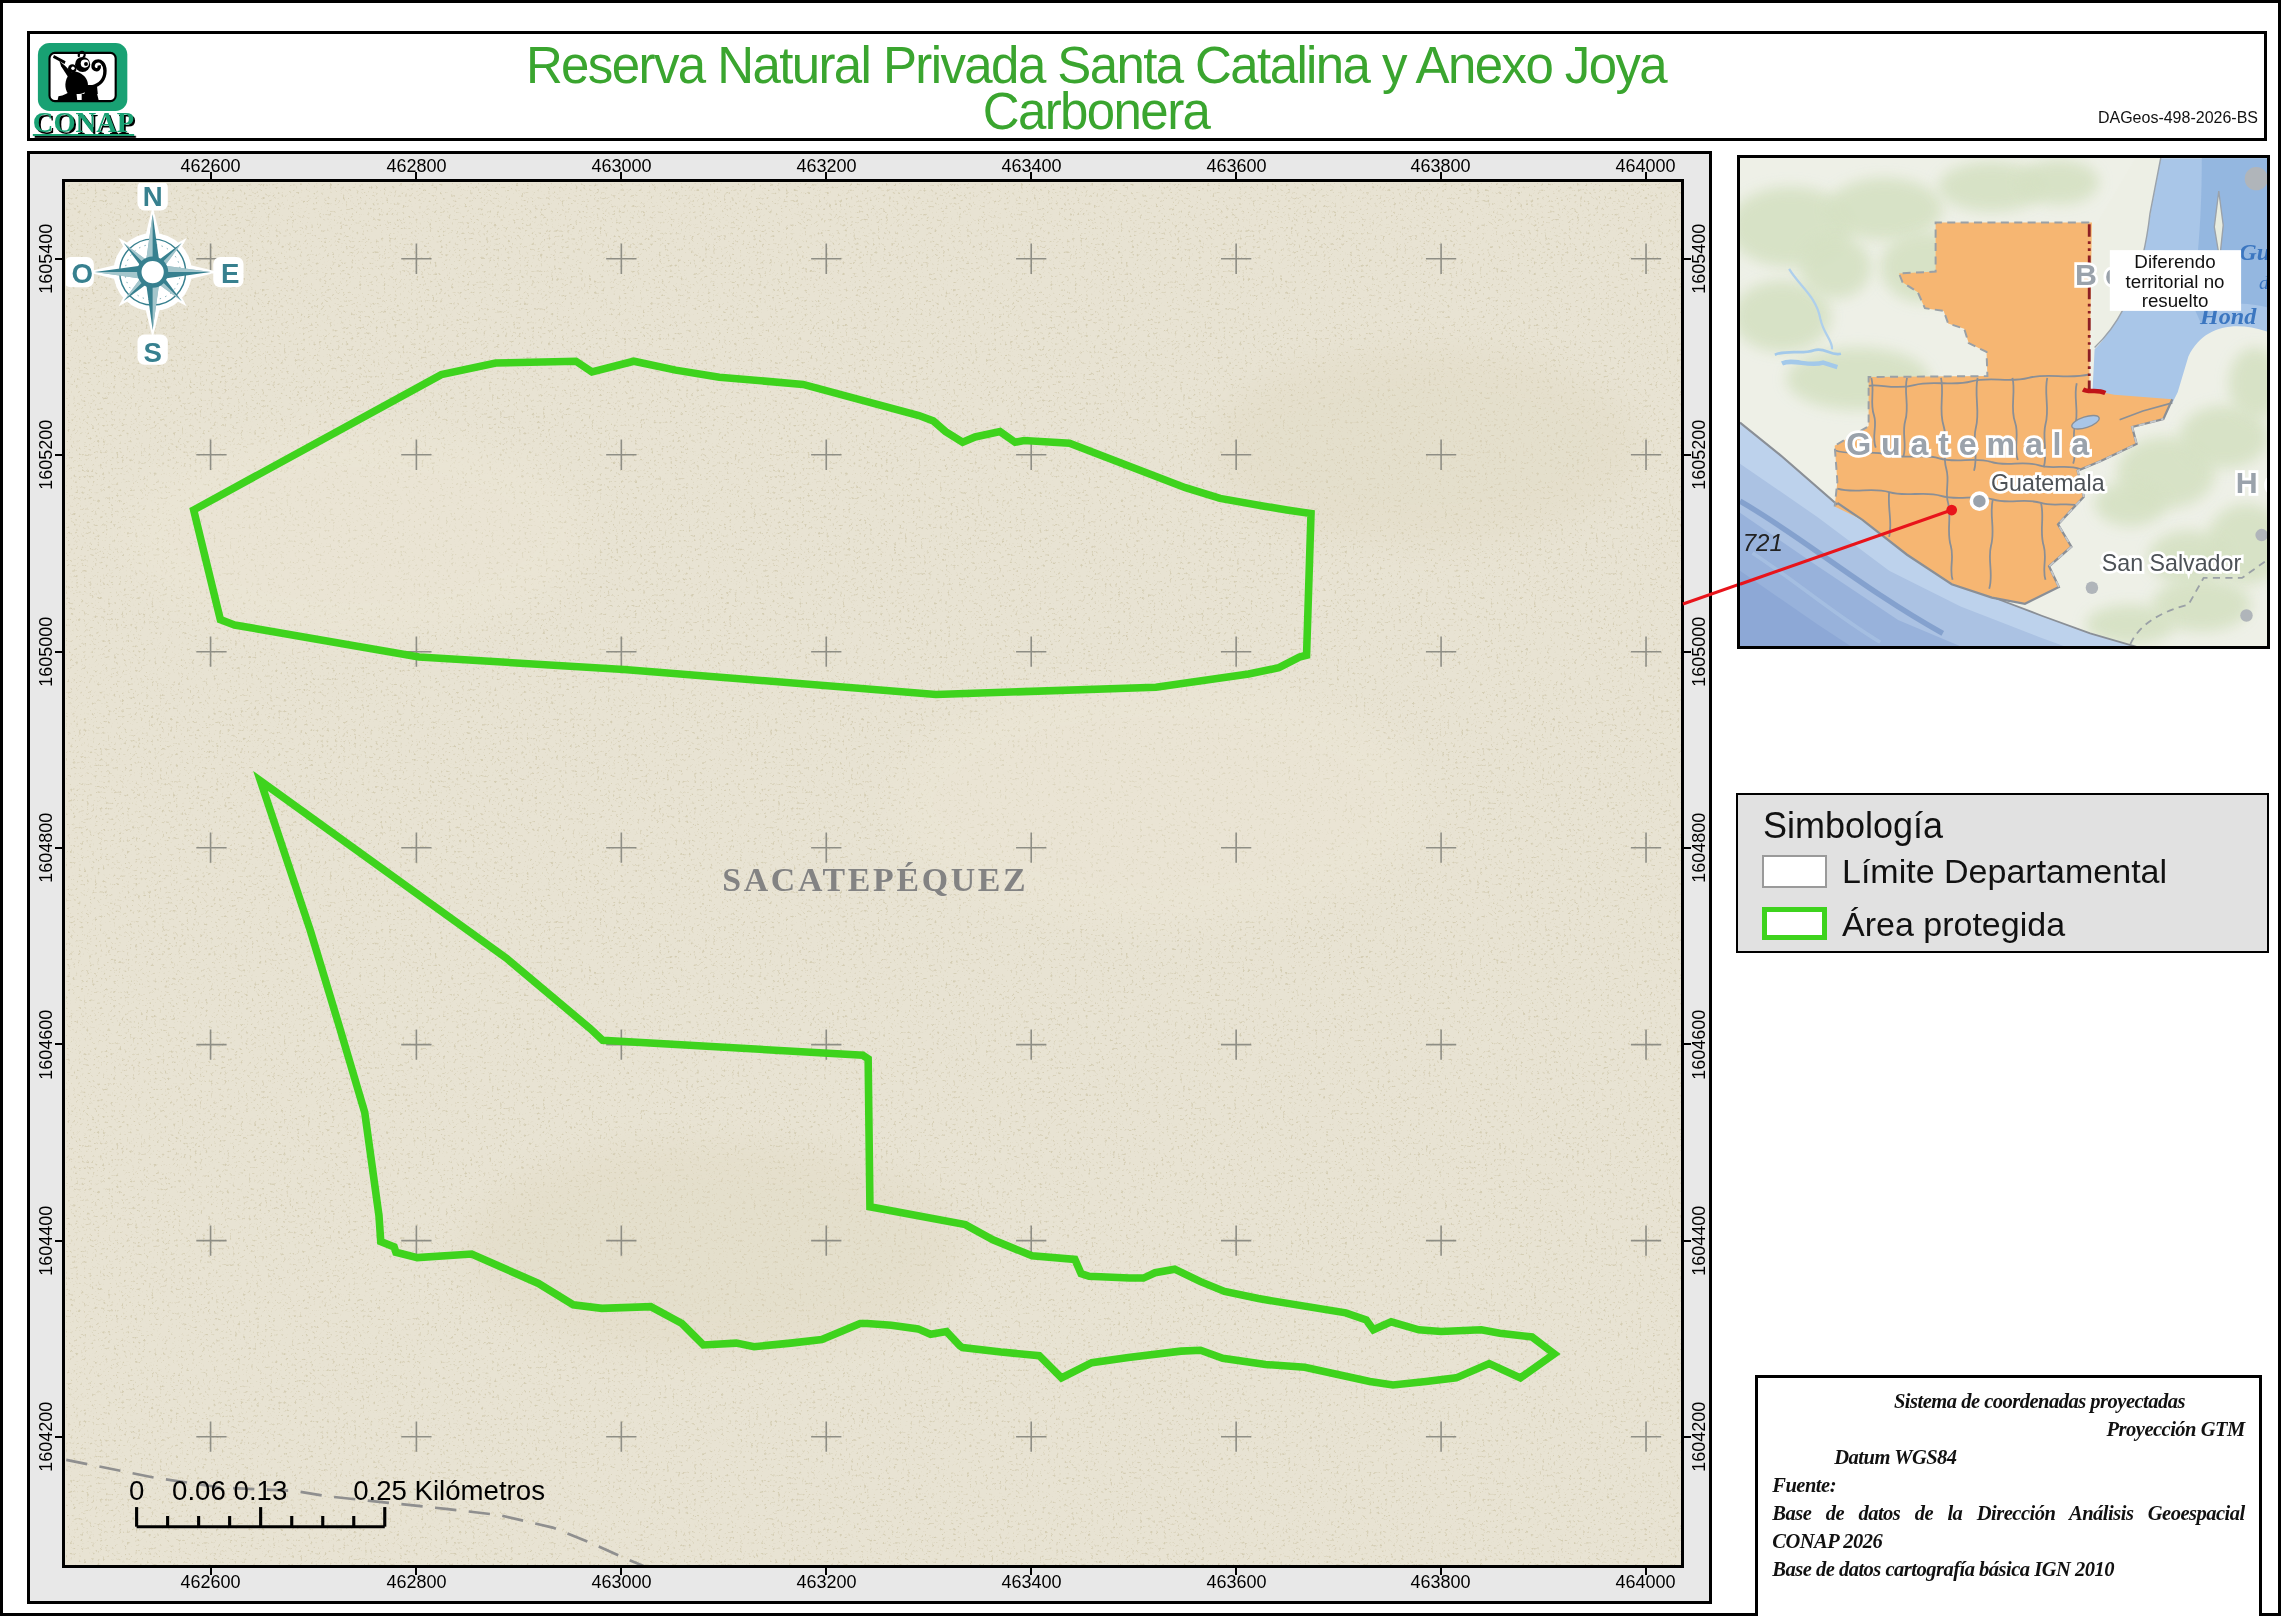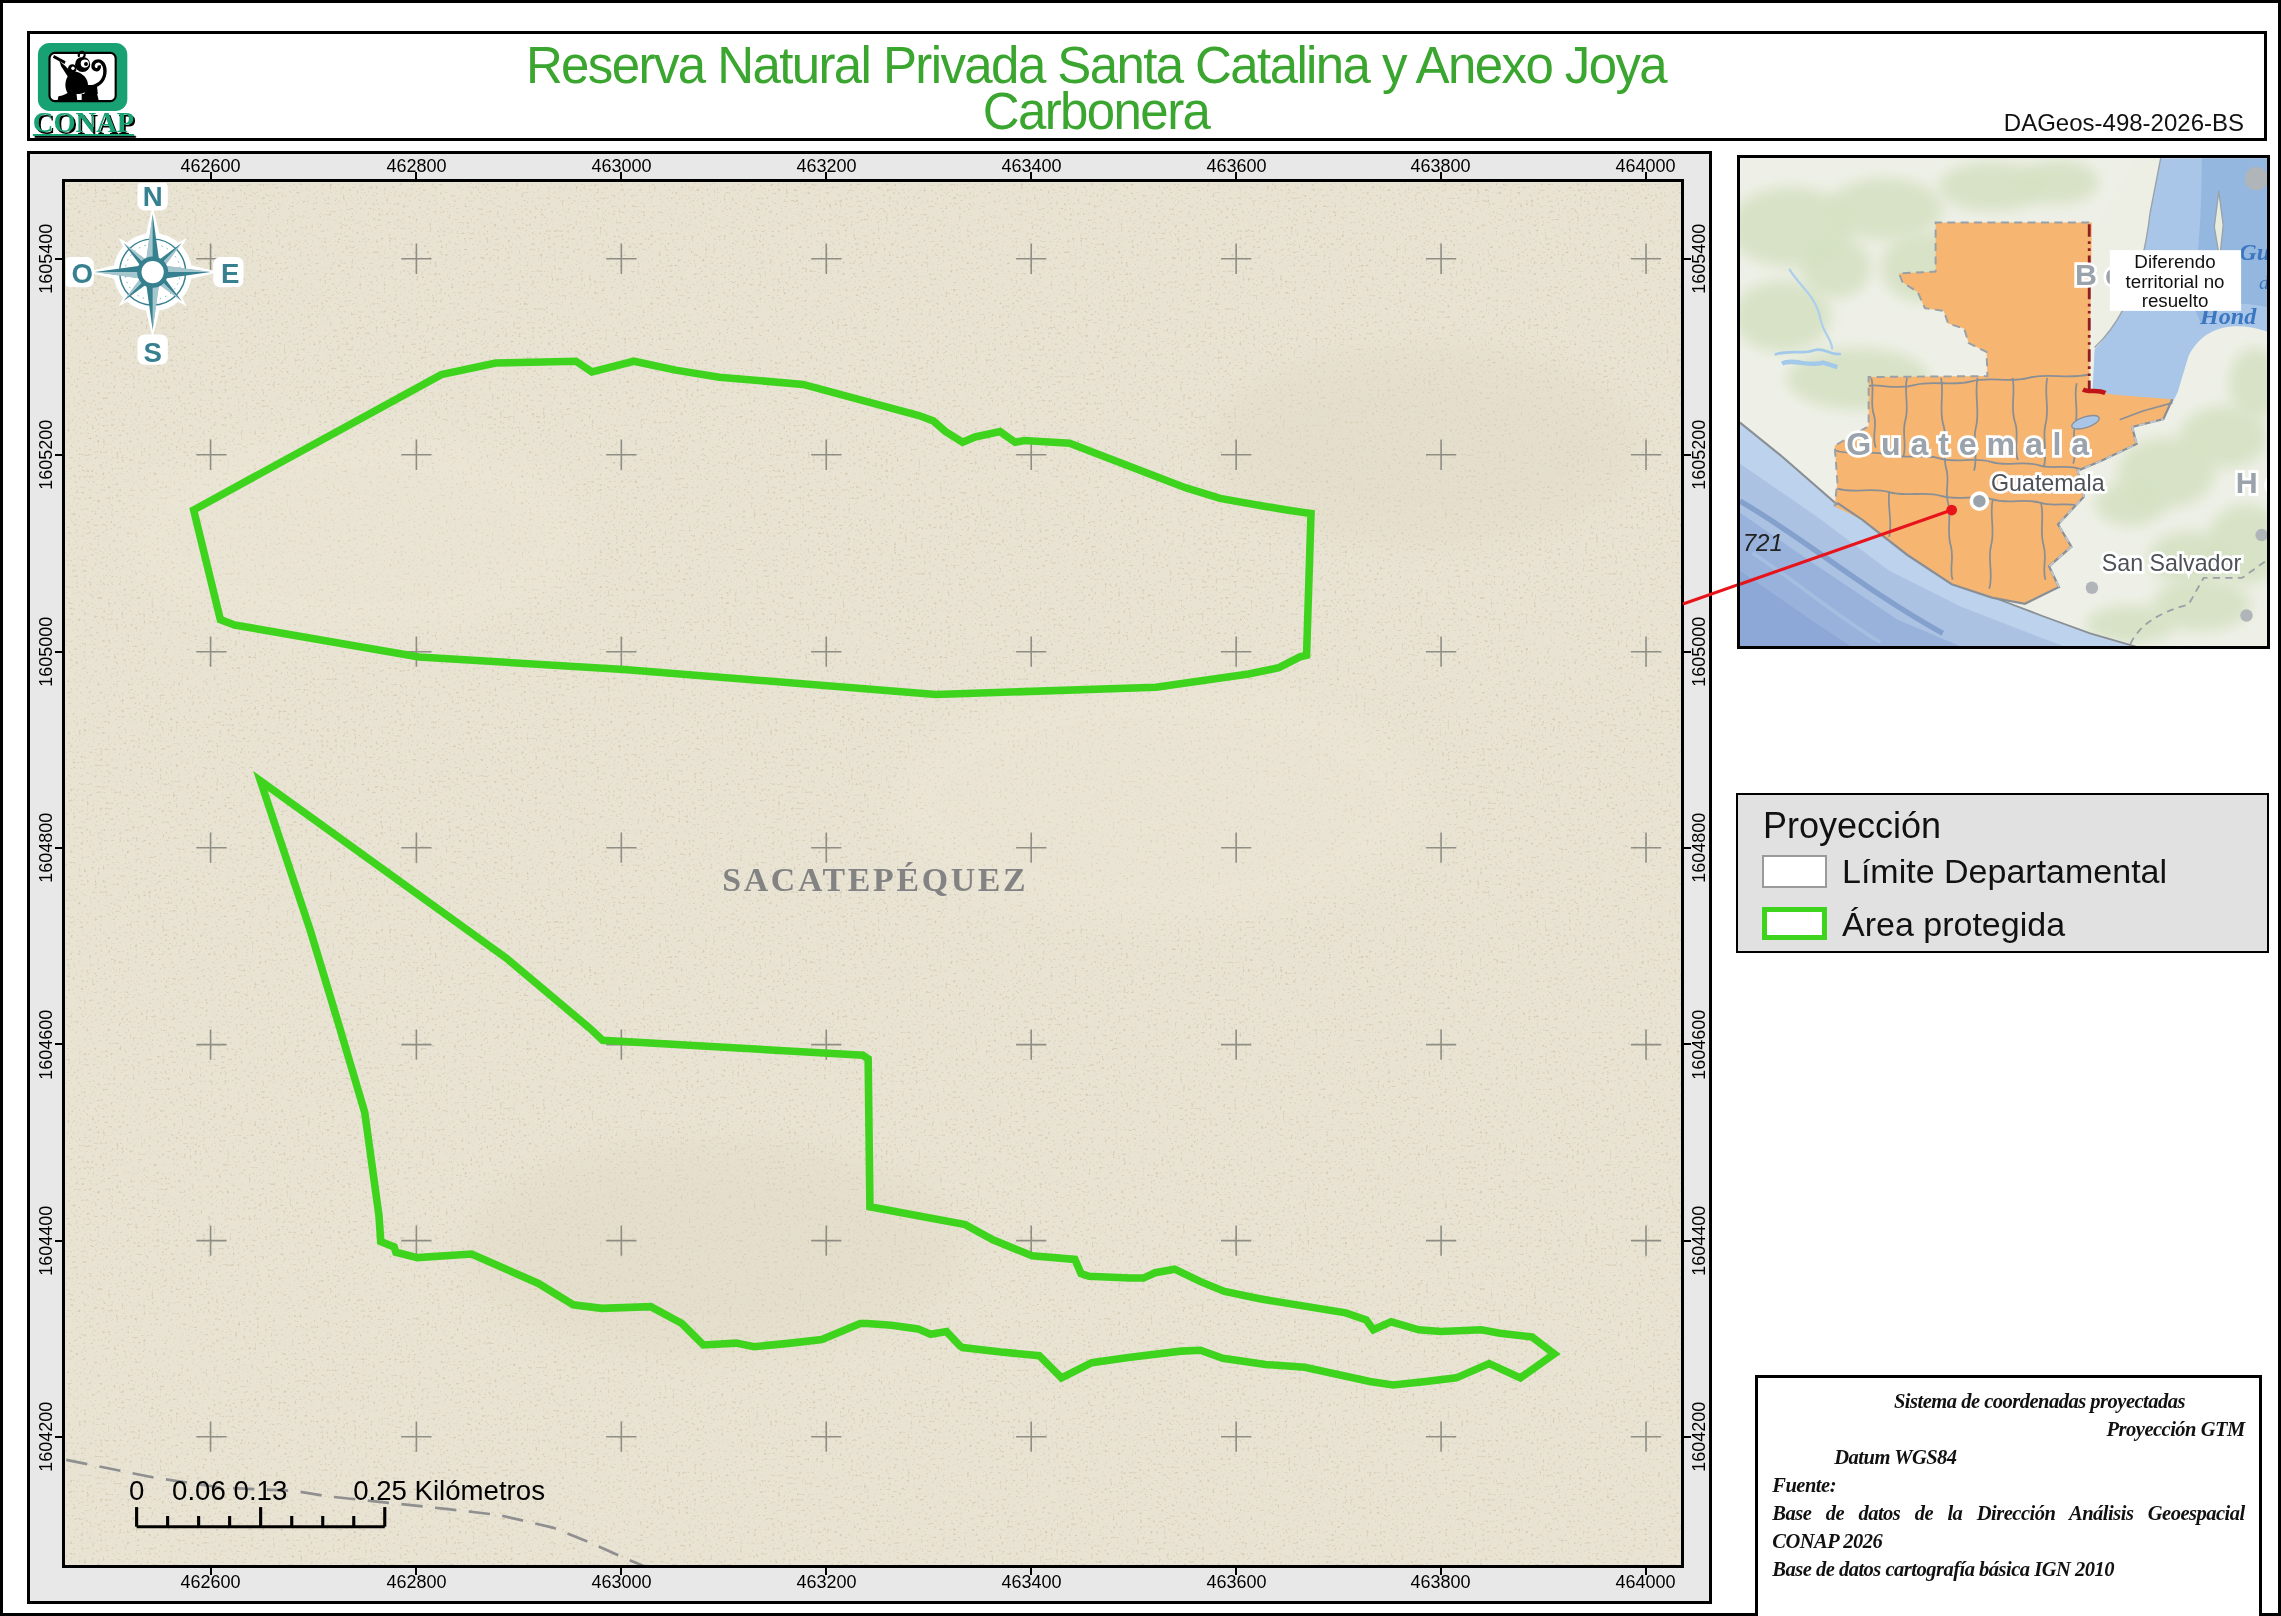--- a/index.html
+++ b/index.html
@@ -5,21 +5,21 @@
 .abs{position:absolute;}
 .page{position:absolute;left:0;top:0;width:2281px;height:1616px;border:3.6px solid #000;background:#fff;}
 .clab{position:absolute;font-size:18px;color:#000;text-align:center;line-height:19.6px;}
 .rot{transform:rotate(-90deg);}
 .tick{position:absolute;width:1.8px;background:#000;}
 </style></head><body>
 <div class="page"></div>
 
 <div class="abs" style="left:27px;top:31px;width:2240px;height:110px;border:3.6px solid #000;"></div>
 <div class="abs" style="left:27px;top:43px;width:2138px;text-align:center;font-size:51px;line-height:46px;letter-spacing:-1.6px;color:#3aa52f;">Reserva Natural Privada Santa Catalina y Anexo Joya<br>Carbonera</div>
-<div class="abs" style="right:37px;top:109px;font-size:24px;color:#111;">DAGeos-498-2026-BS</div>
+<div class="abs" style="right:23px;top:109px;font-size:16px;color:#111;">DAGeos-498-2026-BS</div>
 <svg class="abs" style="left:37px;top:42px;" width="93" height="70" viewBox="0 0 104 78">
 <rect x="1" y="1" width="100" height="76" rx="13" fill="#18a173"></rect>
 <rect x="14" y="12" width="74" height="54" rx="6" fill="#fff" stroke="#000" stroke-width="2.4"></rect>
 <g fill="#000">
 <circle cx="51" cy="25" r="8.5"></circle>
 <circle cx="53.5" cy="24" r="4.6" fill="#fff"></circle>
 <circle cx="54.8" cy="24.5" r="2.2"></circle>
 <path d="M47,16.5 C45.5,12 50,9.5 52.5,12 C54,13.5 53.5,16 51.5,17" fill="none" stroke="#000" stroke-width="2.4"></path>
 <circle cx="39.5" cy="29.5" r="4.8"></circle>
 <circle cx="40.2" cy="29.2" r="1.9" fill="#fff"></circle>
@@ -327,21 +327,21 @@
 <text x="1956" y="618" style="font-family:'Liberation Sans',sans-serif;font-style:italic;font-size:27px;fill:#222;">721</text>
 <path d="M2190,572 L1953,655" stroke="#e8141b" stroke-width="3.5" fill="none"></path>
 <circle cx="2190" cy="572" r="6" fill="#e8141b"></circle>
 <rect x="2367" y="281" width="147" height="68" fill="#fff"></rect>
 <text x="2440" y="301" text-anchor="middle" style="font-family:'Liberation Sans',sans-serif;font-size:21px;fill:#111">Diferendo</text>
 <text x="2440" y="323" text-anchor="middle" style="font-family:'Liberation Sans',sans-serif;font-size:21px;fill:#111">territorial no</text>
 <text x="2440" y="345" text-anchor="middle" style="font-family:'Liberation Sans',sans-serif;font-size:21px;fill:#111">resuelto</text>
 </svg>
 
 <div class="abs" style="left:1736px;top:793px;width:533px;height:160px;border:2.7px solid #000;background:#e1e1e1;"></div>
-<div class="abs" style="left:1763px;top:805px;font-size:36px;color:#111;">Proyección</div>
+<div class="abs" style="left:1763px;top:805px;font-size:36px;color:#111;">Simbología</div>
 <div class="abs" style="left:1762px;top:855px;width:65px;height:33px;border:2.7px solid #9a9a9a;background:#fff;"></div>
 <div class="abs" style="left:1842px;top:852px;font-size:34px;color:#111;">Límite Departamental</div>
 <div class="abs" style="left:1762px;top:907px;width:65px;height:33px;border:5.3px solid #3ed31d;background:#fff;"></div>
 <div class="abs" style="left:1842px;top:905px;font-size:34px;color:#111;">Área protegida</div>
 
 <div class="abs" style="left:1755px;top:1375px;width:507px;height:260px;border:3.6px solid #000;background:#fff;font-family:'Liberation Serif',serif;font-weight:bold;font-style:italic;font-size:20.5px;letter-spacing:-0.5px;color:#111;">
 <div style="padding:9px 14.3px 0 14.3px;line-height:28px;">
 <div style="text-align:center;padding-left:62px;">Sistema de coordenadas proyectadas</div>
 <div style="text-align:right;padding-left:62px;">Proyección GTM</div>
 <div style="padding-left:62px;">Datum WGS84</div>

